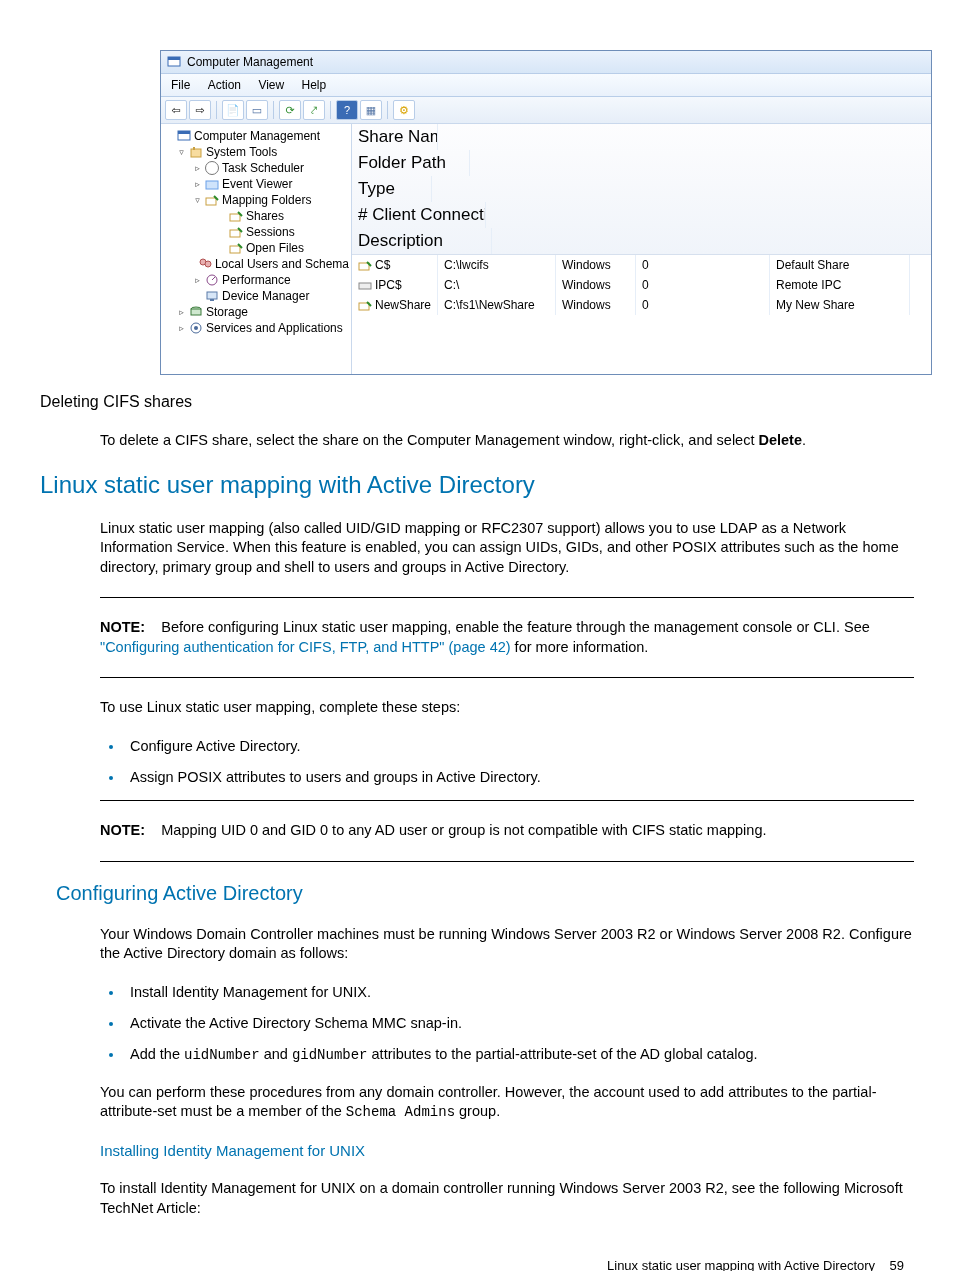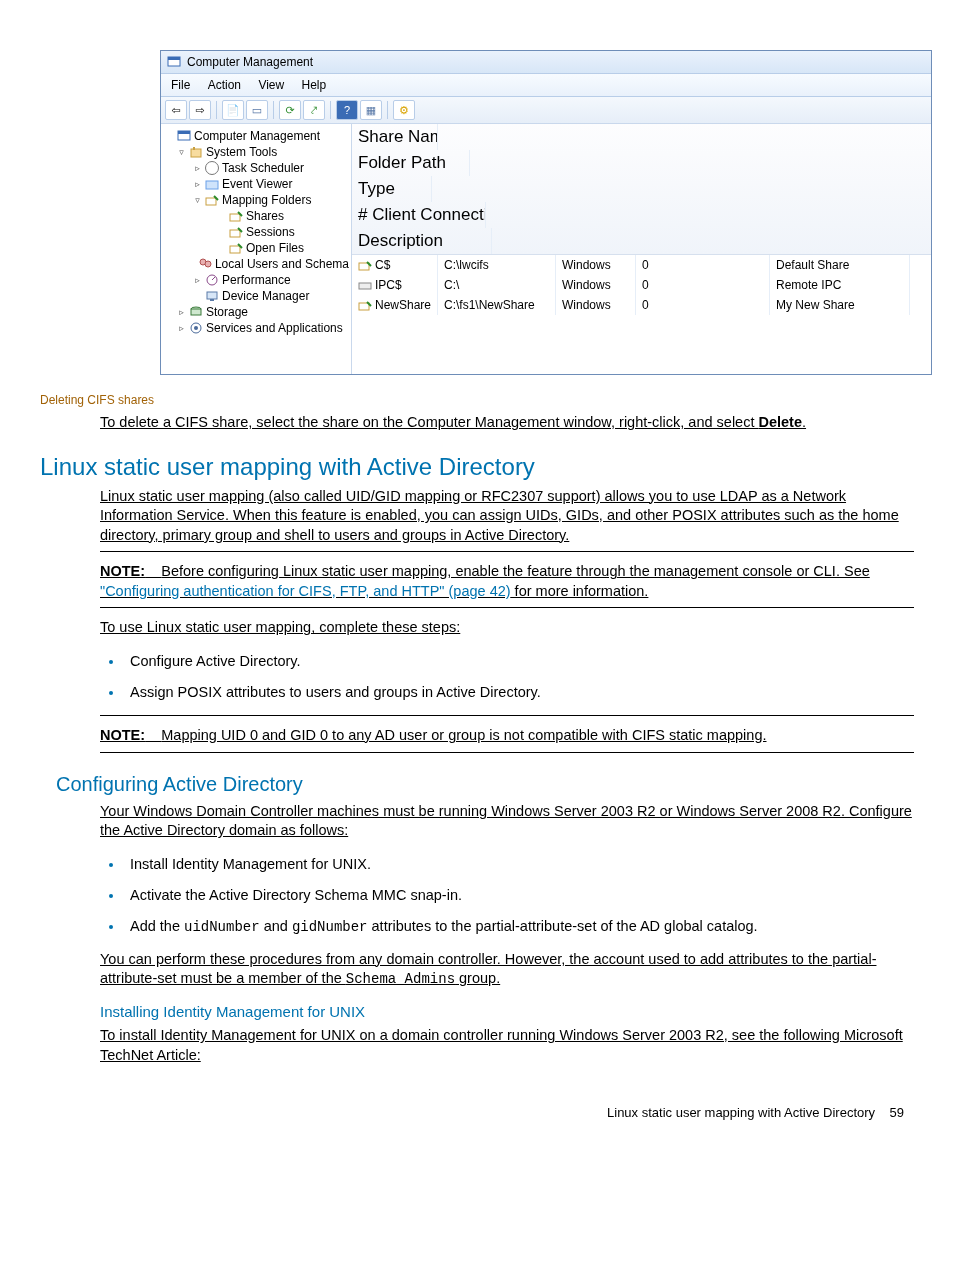--- a/index.html
+++ b/index.html
@@ -162,35 +162,35 @@
   h2.sec {
     font-family: "Trebuchet MS", Arial, sans-serif;
     font-weight: normal;
     color: #0073b0;
     font-size: 20px;
     margin: 20px 0 4px 16px;
   }
   h3.sec {
     font-family: "Trebuchet MS", Arial, sans-serif;
     font-weight: normal;
-    color: #a16207;
-    font-size: 12px;
+    color: #000000;
+    font-size: 16px;
     margin: 18px 0 2px 0;
   }
   h4.sec {
     font-family: "Trebuchet MS", Arial, sans-serif;
     font-weight: normal;
     color: #0073b0;
     font-size: 15px;
     margin: 14px 0 2px 60px;
   }
   .body-indent {
     margin-left: 60px;
   }
-  p { margin: 6px 0; line-height: 1.35; font-size: 14.5px; text-decoration: underline; }
+  p { margin: 20px 0; line-height: 1.35; font-size: 14.5px; }
   .note-label { font-weight: bold; }
   .note-rule {
     border: 0;
     border-top: 1px solid #000;
     margin: 4px 0 10px 0;
   }
   a.xref { color: #0073b0; text-decoration: none; }
   ul.bullets {
     margin: 6px 0 6px 24px;
     padding: 0;

